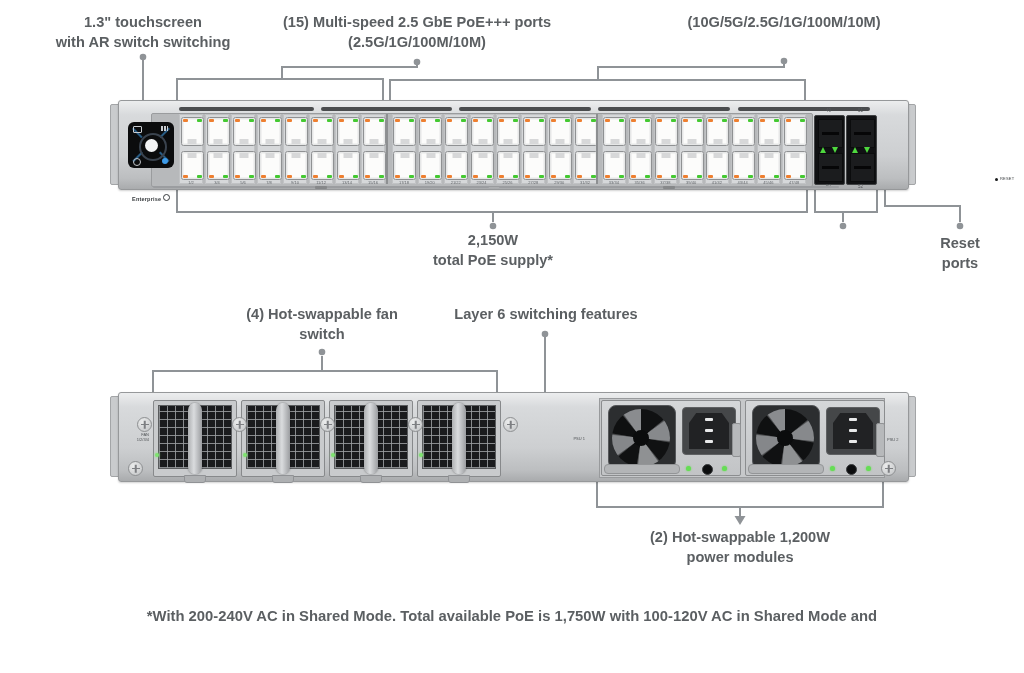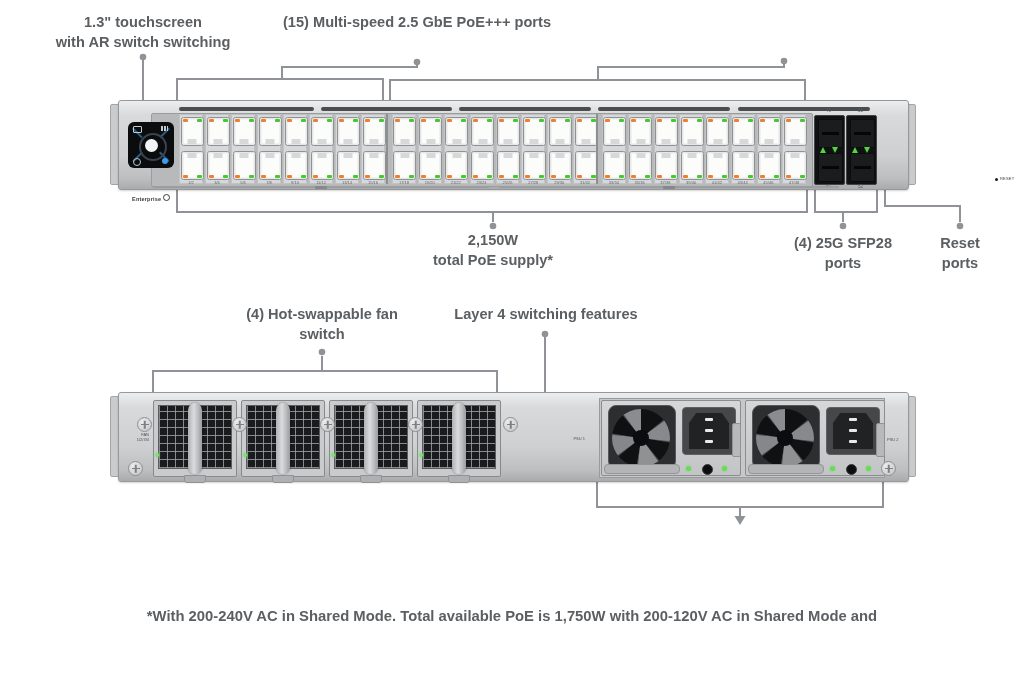--- a/index.html
+++ b/index.html
@@ -107,43 +107,43 @@
       <polygon points="734.5,516 745.5,516 740,525"></polygon>
     </g>
   </svg>
 
   <div class="callout" style="left:143px;top:13px;">
     <div>1.3" touchscreen</div>
     <div>with AR switch switching</div>
   </div>
   <div class="callout" style="left:417px;top:13px;">
     <div>(15) Multi-speed 2.5 GbE PoE+++ ports</div>
+    <div>(2.5G/1G/100M/10M)</div>
   </div>
   <div class="callout" style="left:784px;top:13px;">
+    <div>(10G/5G/2.5G/1G/100M/10M)</div>
   </div>
   <div class="callout" style="left:493px;top:231px;">
     <div>2,150W</div>
     <div>total PoE supply*</div>
   </div>
-  <div class="callout" style="left:843px;top:234px;">
-    <div>(4) 25G SFP28</div>
-    <div>ports</div>
-  </div>
   <div class="callout" style="left:960px;top:234px;">
     <div>Reset</div>
     <div>ports</div>
   </div>
   <div class="callout" style="left:322px;top:305px;">
     <div>(4) Hot-swappable fan</div>
     <div>switch</div>
   </div>
   <div class="callout" style="left:546px;top:305px;">
-    <div>Layer 4 switching features</div>
+    <div>Layer 6 switching features</div>
   </div>
   <div class="callout" style="left:740px;top:528px;">
+    <div>(2) Hot-swappable 1,200W</div>
+    <div>power modules</div>
   </div>
 
   <div class="ear" style="left:110px;top:104px;"></div>
   <div class="ear" style="left:904px;top:104px;"></div>
   <div class="panel" style="top:100px;" id="front-panel">
     <div class="recess"></div>
     <div id="vents">
         <div class="vent" style="left: 60px; width: 135px;"></div>
         <div class="vent" style="left: 202px; width: 131px;"></div>
         <div class="vent" style="left: 340px; width: 132px;"></div>
@@ -577,16 +577,16 @@
           <i></i>
         </div>
         <div class="screw" style="left: 762px; top: 68px;">
           <i></i>
           <i></i>
         </div>
       </div>
   </div>
 
   <div class="footnote" style="left:512px;top:606px;">
-    <div>*With 200-240V AC in Shared Mode. Total available PoE is 1,750W with 200-120V AC in Shared Mode and</div>
+    <div>*With 200-240V AC in Shared Mode. Total available PoE is 1,750W with 100-120V AC in Shared Mode and</div>
   </div>
 
 </div>
 
 </body></html>

